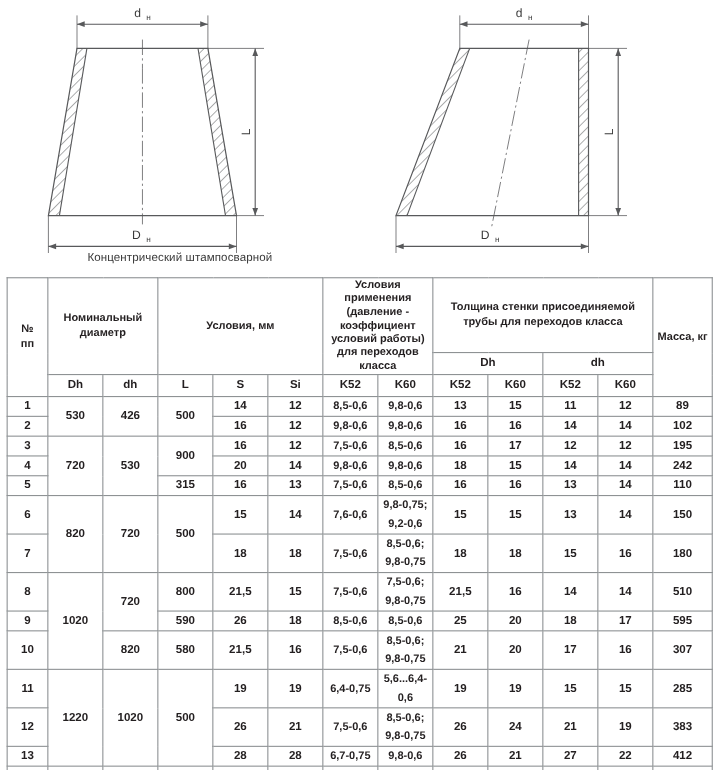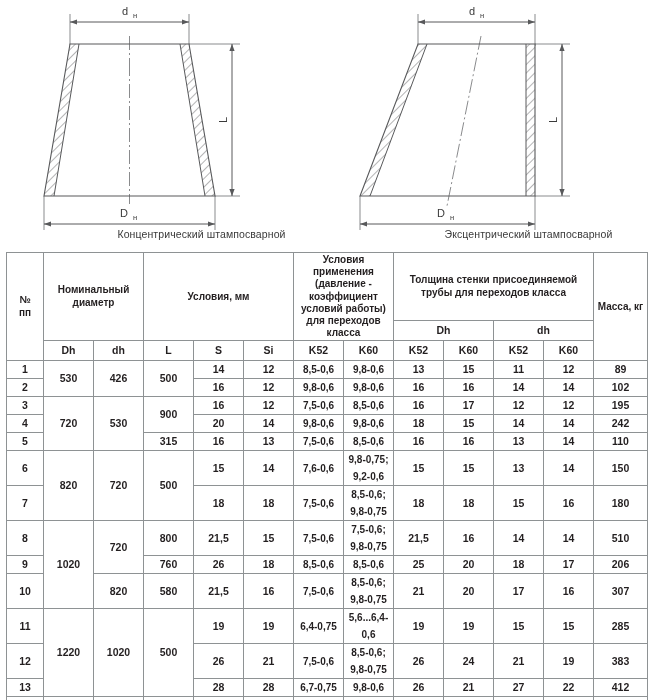--- a/index.html
+++ b/index.html
@@ -33,21 +33,20 @@
   .fig-caption {
     position: absolute;
     left: 0;
     top: 228px;
     width: 327px;
     text-align: center;
     font-size: 10.5px;
     color: #3a3a3a;
     letter-spacing: .1px;
     white-space: nowrap;
-    padding-left: 38px;
   }
 
   
   #spec-table {
     border-collapse: collapse;
     width: 642px;
     margin: 0 6px;
     table-layout: fixed;
   }
   #spec-table th,
@@ -178,21 +177,20 @@
         <path d="M208,224 l-7,-2.6 l0,5.2 z" fill="#58595b" stroke="none"></path>
         <line x1="33" y1="196" x2="33" y2="230" stroke-width="0.7"></line>
         <line x1="208" y1="196" x2="208" y2="230" stroke-width="0.7"></line>
       </g>
       <text x="145" y="15" font-family="Liberation Sans, sans-serif" font-size="11" fill="#3a3a3a" text-anchor="middle">d</text>
       <text x="153" y="18" font-family="Liberation Sans, sans-serif" font-size="7.5" fill="#3a3a3a">н</text>
       <text x="114" y="217" font-family="Liberation Sans, sans-serif" font-size="11" fill="#3a3a3a" text-anchor="middle">D</text>
       <text x="123" y="220" font-family="Liberation Sans, sans-serif" font-size="7.5" fill="#3a3a3a">н</text>
       <text x="230" y="120" font-family="Liberation Sans, sans-serif" font-size="11" fill="#3a3a3a" text-anchor="middle" transform="rotate(-90 230 120)">L</text>
     </svg>
-    <div class="fig-caption">Эксцентрический штампосварной</div>
   </div>
 </div>
 
 <table id="spec-table">
   <thead>
     <tr>
       <th class="c-num" rowspan="3">
         <div>№</div>
         <div>пп</div>
       </th>
@@ -325,30 +323,30 @@
         <td class="c-k52 k52">7,5-0,6</td>
         <td class="c-k60 k60">7,5-0,6; 9,8-0,75</td>
         <td class="c-w">21,5</td>
         <td class="c-w">16</td>
         <td class="c-w">14</td>
         <td class="c-w">14</td>
         <td class="c-mass">510</td>
       </tr>
       <tr>
         <td class="c-num">9</td>
-        <td class="c-l">760</td>
+        <td class="c-l">590</td>
         <td class="c-s">26</td>
         <td class="c-si">18</td>
         <td class="c-k52 k52">8,5-0,6</td>
         <td class="c-k60 k60">8,5-0,6</td>
         <td class="c-w">25</td>
         <td class="c-w">20</td>
         <td class="c-w">18</td>
         <td class="c-w">17</td>
-        <td class="c-mass">206</td>
+        <td class="c-mass">595</td>
       </tr>
       <tr>
         <td class="c-num">10</td>
         <td class="c-dhs">820</td>
         <td class="c-l">580</td>
         <td class="c-s">21,5</td>
         <td class="c-si">16</td>
         <td class="c-k52 k52">7,5-0,6</td>
         <td class="c-k60 k60">8,5-0,6; 9,8-0,75</td>
         <td class="c-w">21</td>

